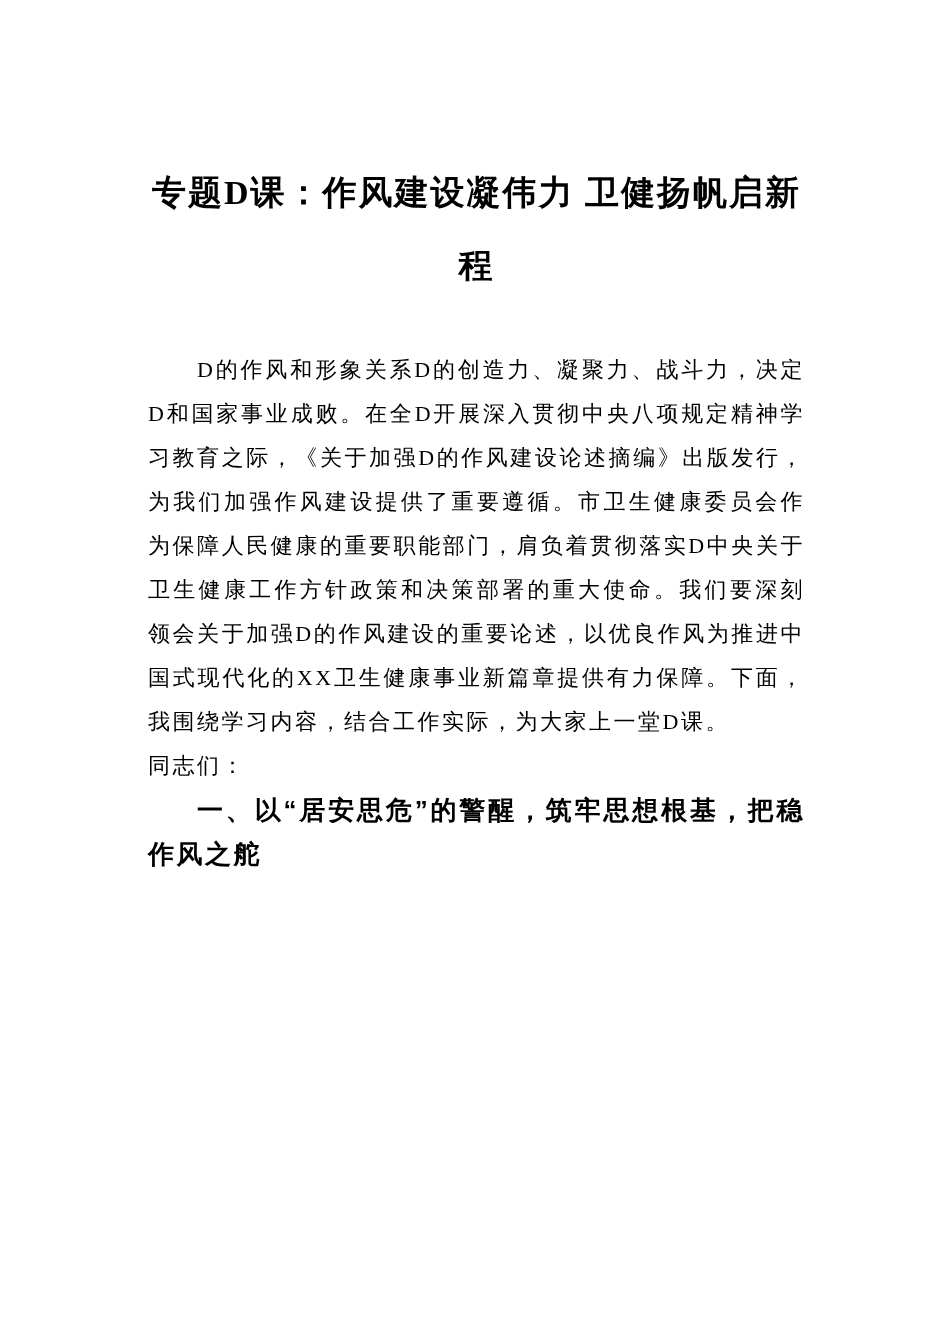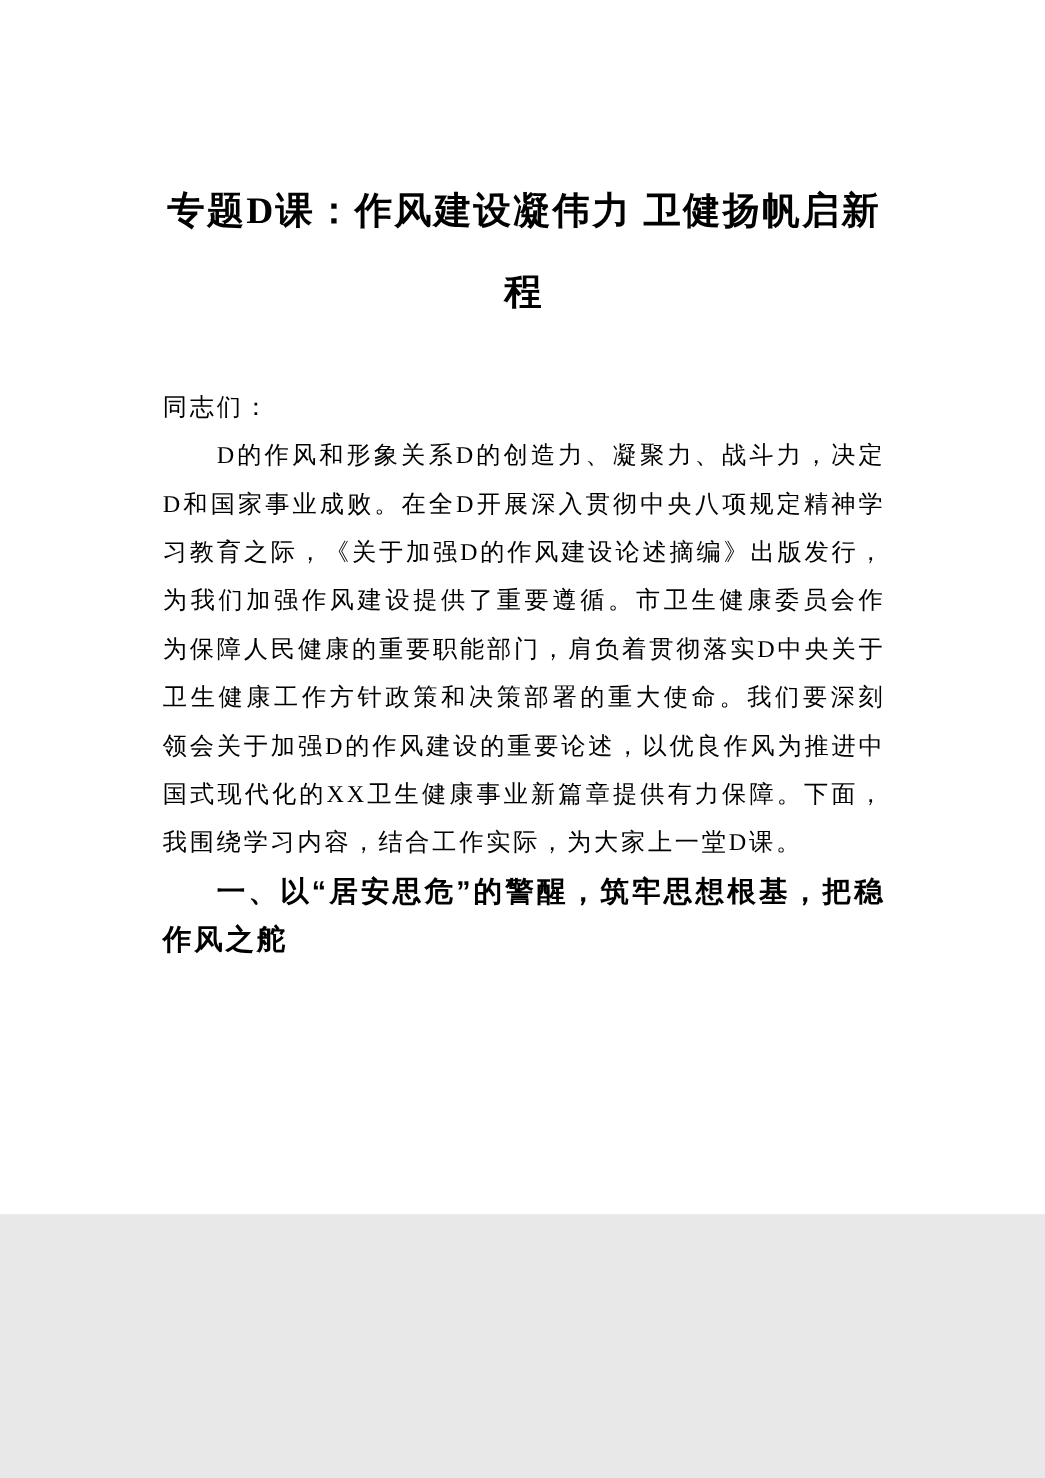--- a/index.html
+++ b/index.html
@@ -1,19 +1,19 @@
 <!DOCTYPE html>
 <html lang="zh"><head>
 <meta charset="utf-8">
 <style>
   html, body { margin: 0; padding: 0; background: #e8e8e8; }
   .page {
     position: relative;
     width: 950px;
-    height: 1104px;
+    height: 1344px;
     margin: 0 auto;
     background: #ffffff;
     box-sizing: border-box;
     padding: 0 145px 0 148px;
     overflow: hidden;
     color: #000;
   }
   .doc-title {
     margin: 156px 0 46px 0;
     font-family: "Liberation Serif", "DejaVu Serif", serif;
@@ -45,19 +45,19 @@
     text-indent: 49px;
     color: #000;
   }
 </style>
 </head>
 <body>
 
 <div class="page">
   <h1 class="doc-title">专题D课：作风建设凝伟力 卫健扬帆启新程</h1>
 
+  <p class="para indent">D的作风和形象关系D的创造力、凝聚力、战斗力，决定D和国家事业成败。在全D开展深入贯彻中央八项规定精神学习教育之际，《关于加强D的作风建设论述摘编》出版发行，为我们加强作风建设提供了重要遵循。市卫生健康委员会作为保障人民健康的重要职能部门，肩负着贯彻落实D中央关于卫生健康工作方针政策和决策部署的重大使命。我们要深刻领会关于加强D的作风建设的重要论述，以优良作风为推进中国式现代化的XX卫生健康事业新篇章提供有力保障。下面，我围绕学习内容，结合工作实际，为大家上一堂D课。</p>
+
   <p class="para">同志们：</p>
-
-  <p class="para indent">D的作风和形象关系D的创造力、凝聚力、战斗力，决定D和国家事业成败。在全D开展深入贯彻中央八项规定精神学习教育之际，《关于加强D的作风建设论述摘编》出版发行，为我们加强作风建设提供了重要遵循。市卫生健康委员会作为保障人民健康的重要职能部门，肩负着贯彻落实D中央关于卫生健康工作方针政策和决策部署的重大使命。我们要深刻领会关于加强D的作风建设的重要论述，以优良作风为推进中国式现代化的XX卫生健康事业新篇章提供有力保障。下面，我围绕学习内容，结合工作实际，为大家上一堂D课。</p>
 
   <h2 class="section-heading">一、以“居安思危”的警醒，筑牢思想根基，把稳作风之舵</h2>
 
 </div>
 
 </body></html>

